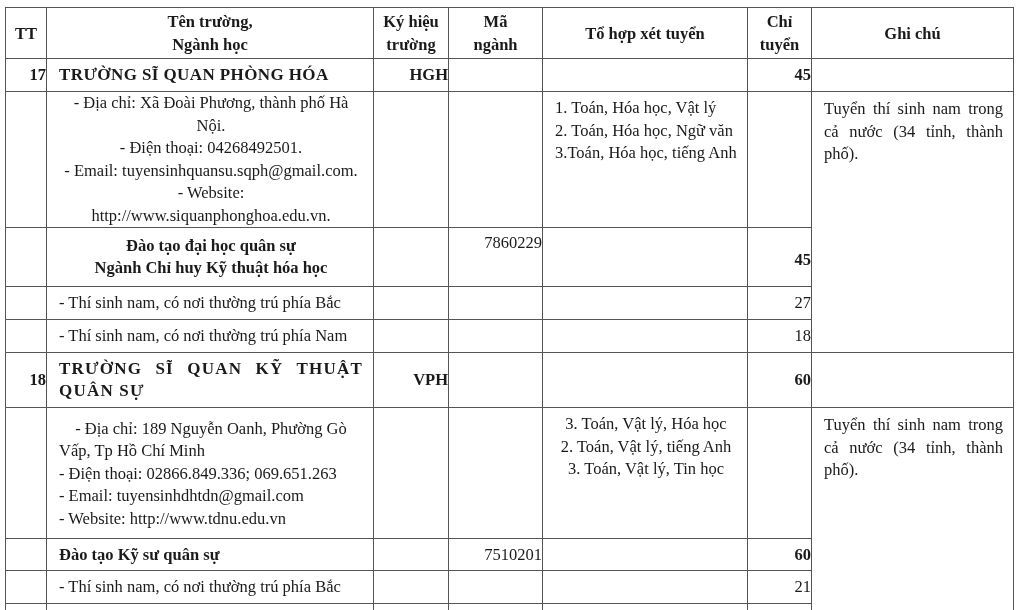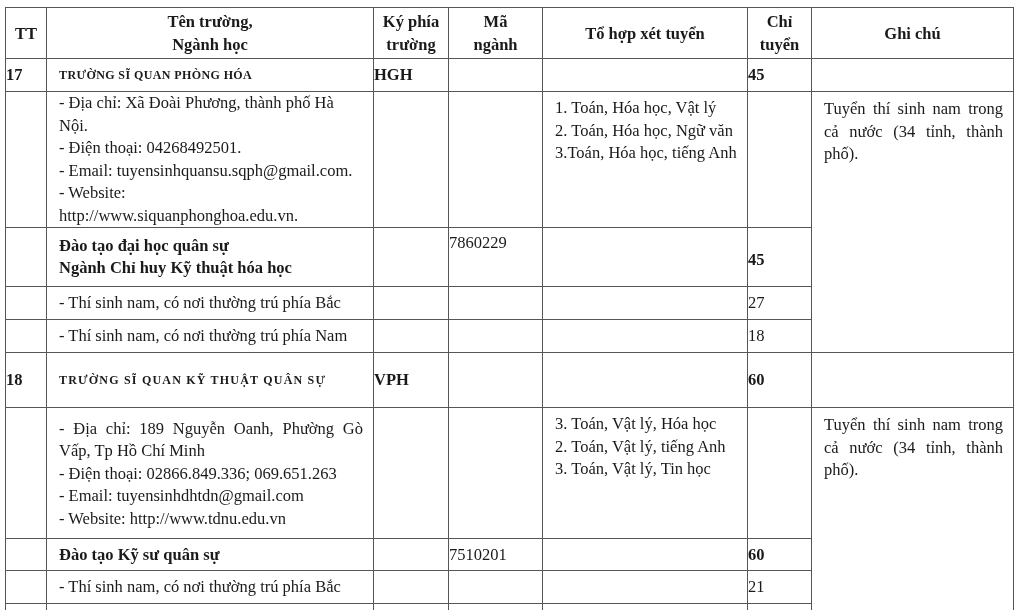--- a/index.html
+++ b/index.html
@@ -2,27 +2,27 @@
 <html><head>
 <meta charset="utf-8">
 <style>
   html, body { margin: 0; padding: 0; background: #ffffff; }
   body { width: 1020px; height: 610px; position: relative; overflow: hidden;
          font-family: "Liberation Serif", "DejaVu Serif", serif; color: #1a1a1a; }
   table { position: absolute; left: 5px; top: 7px; border-collapse: collapse;
           table-layout: fixed; width: 1008px; }
   td, th { border: 1.3px solid #555; padding: 0; vertical-align: middle; font-size: 16.5px; line-height: 22px; }
   th { font-weight: bold; text-align: center; font-size: 16.5px; line-height: 23px; }
-  .c { text-align: left; }
+  .c { text-align: right; }
   .b { font-weight: bold; }
   .pad { padding-left: 12px; padding-right: 10px; }
   .top { vertical-align: top; }
-  .lines div { line-height: 22.5px; }
+  .lines div { line-height: 22.5px; text-align: center; }
   .just { text-align: justify; text-align-last: left; margin-left: 34px; }
-  .school { font-size: 12px; letter-spacing: 0.4px; }
+  .school { font-size: 17px; letter-spacing: 0.4px; }
   .hd-line { display:block;text-align:center; }
 </style>
 </head>
 <body>
 
 <table>
   <colgroup>
     <col style="width:41px">
       <col style="width:327px">
       <col style="width:75px">
@@ -32,21 +32,21 @@
       <col style="width:202px">
   </colgroup>
   <thead>
     <tr style="height:51px">
       <th>TT</th>
       <th>
         <span class="hd-line">Tên trường,</span>
         <span class="hd-line">Ngành học</span>
       </th>
       <th>
-        <span class="hd-line">Ký phía</span>
+        <span class="hd-line">Ký hiệu</span>
         <span class="hd-line">trường</span>
       </th>
       <th>
         <span class="hd-line">Mã</span>
         <span class="hd-line">ngành</span>
       </th>
       <th>Tổ hợp xét tuyển</th>
       <th>
         <span class="hd-line">Chỉ</span>
         <span class="hd-line">tuyển</span>

